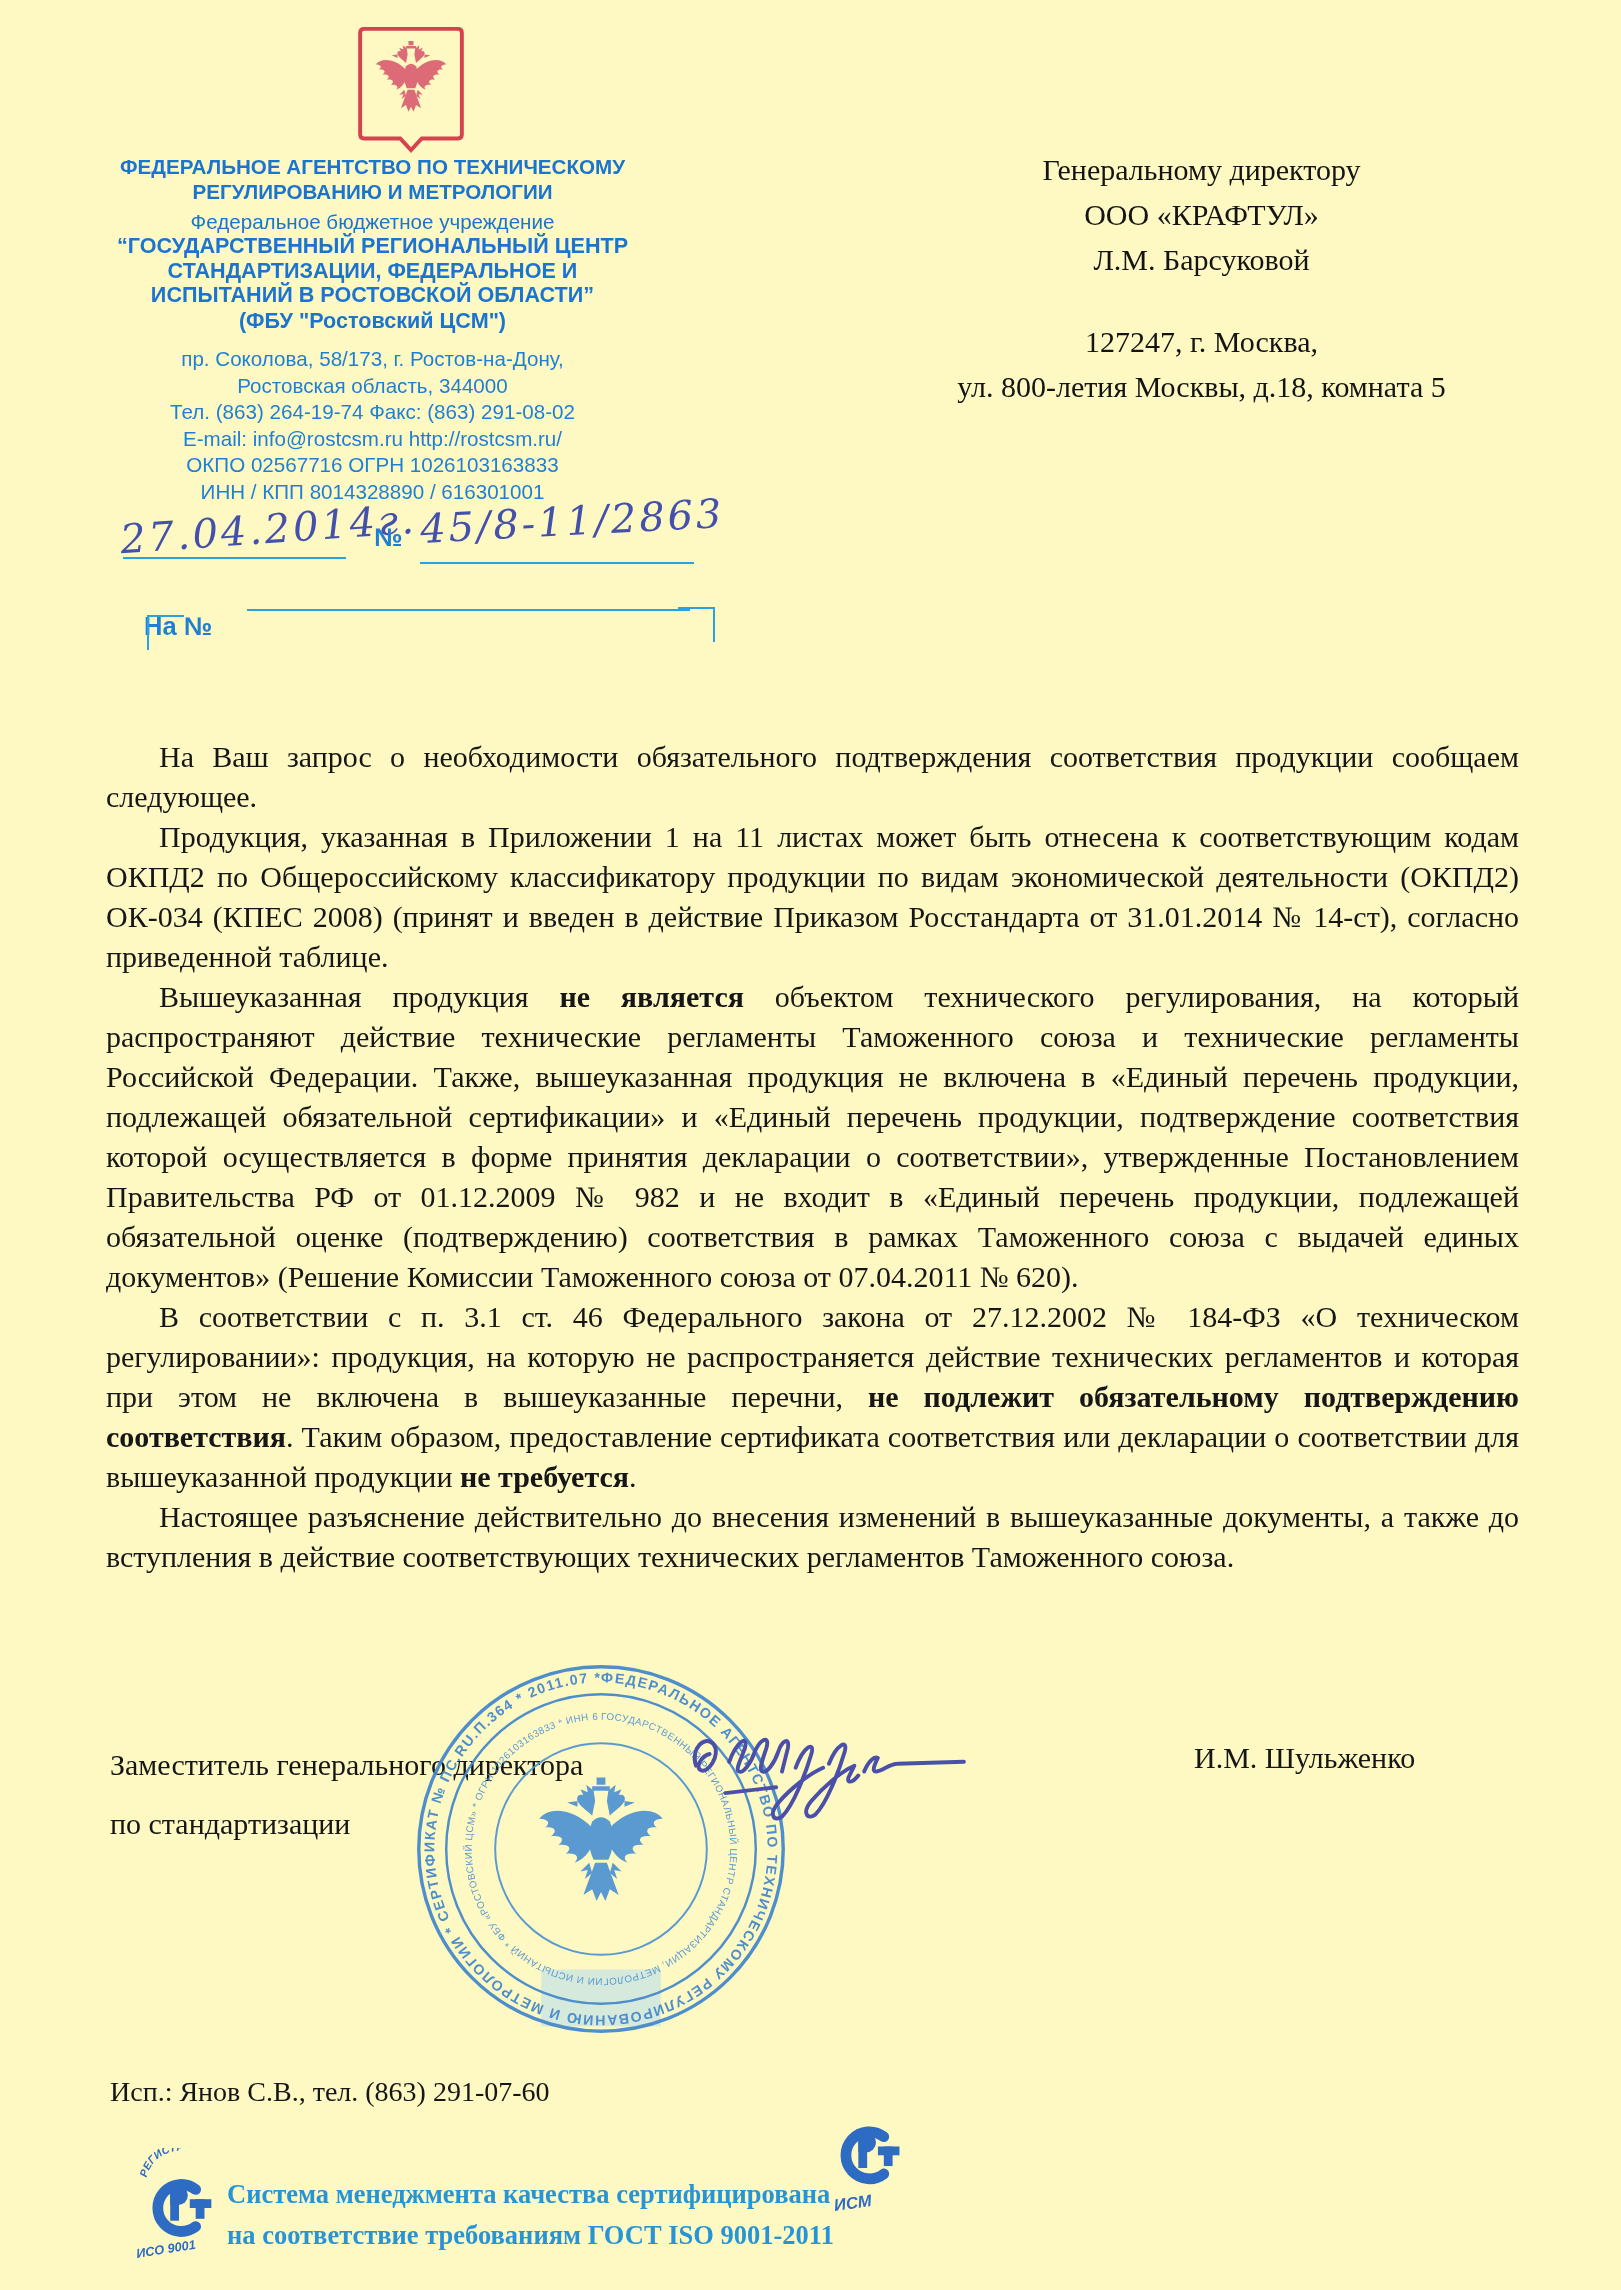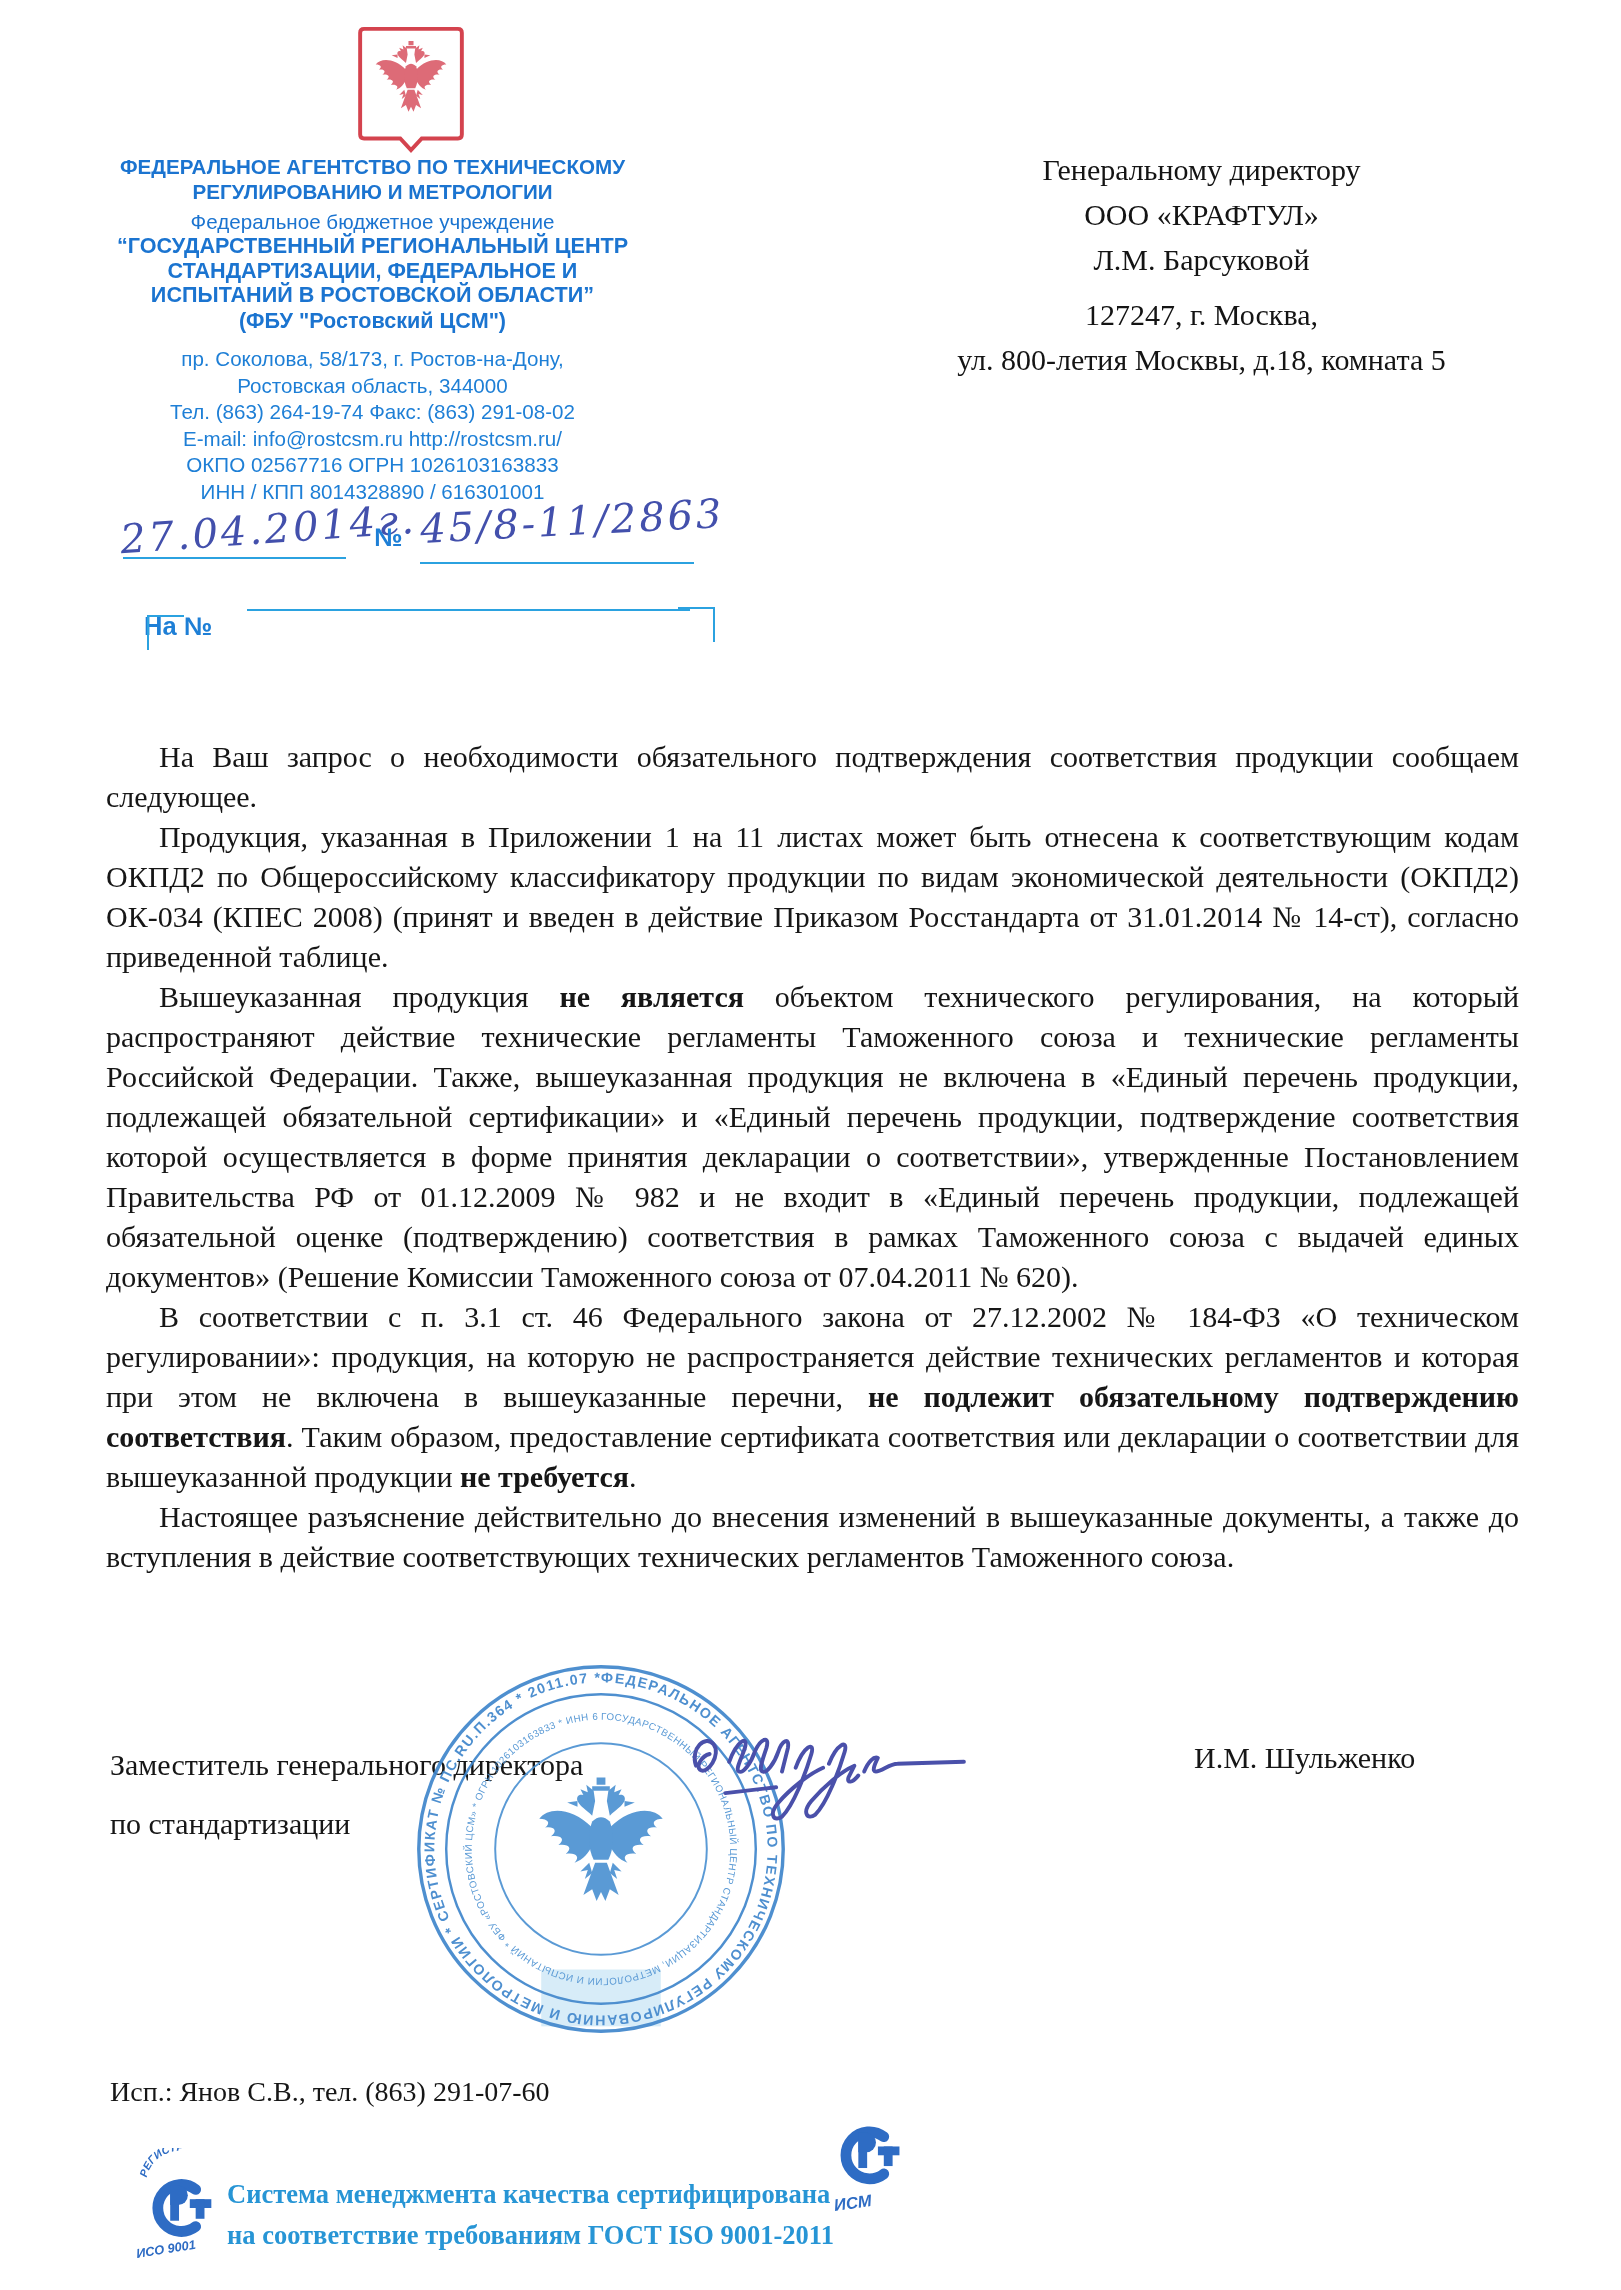--- a/index.html
+++ b/index.html
@@ -1,16 +1,16 @@
 <!DOCTYPE html>
 <html><head>
 <meta charset="utf-8">
 <style>
   html,body{margin:0;padding:0;background:#e8e8e6;}
-  .page{position:relative;width:1621px;height:2291px;background:#ffffff;margin:0 auto;
+  .page{position:relative;width:1621px;height:2291px;background:#fef9c3;margin:0 auto;
         overflow:hidden;font-family:"Liberation Serif",serif;color:#1c1c1c;}
   .abs{position:absolute;}
 
   
   .letterhead{left:90px;top:155px;width:565px;text-align:center;
               font-family:"Liberation Sans",sans-serif;color:#1b74d0;}
   .lh-agency{font-weight:bold;font-size:20.6px;line-height:24.5px;}
   .lh-type{margin-top:4.9px;font-weight:normal;font-size:20.6px;line-height:25.5px;}
   .lh-center{font-weight:bold;font-size:21.6px;line-height:24.5px;}
   .lh-short{font-weight:bold;font-size:21.6px;line-height:25.5px;}
@@ -27,21 +27,21 @@
   .ref-label{font-family:"Liberation Sans",sans-serif;font-weight:bold;
              font-size:25.5px;color:#1e7fd6;}
   .thin-line{height:0;border-bottom:2px solid #2ba2e0;}
   .corner{width:35px;height:33px;}
   .corner-l{border-left:2px solid #2ba2e0;border-top:2px solid #2ba2e0;}
   .corner-r{border-right:2px solid #2ba2e0;border-top:2px solid #2ba2e0;}
 
   
   .recipient{left:882px;top:147px;width:639px;text-align:center;
              font-size:30px;line-height:45px;color:#141414;}
-  .recipient-address{margin-top:10px;}
+  .recipient-address{margin-top:37px;}
 
   
   .body-text{left:106px;top:737px;width:1413px;font-size:30px;line-height:40px;
              text-align:justify;color:#161616;}
   .body-text p{margin:0;text-indent:53px;}
   .b{font-weight:bold;}
 
   
   .sig-post{left:110px;top:1735px;font-size:30px;line-height:59px;color:#161616;}
   .sig-name{left:1194px;top:1741px;font-size:30px;color:#161616;}

